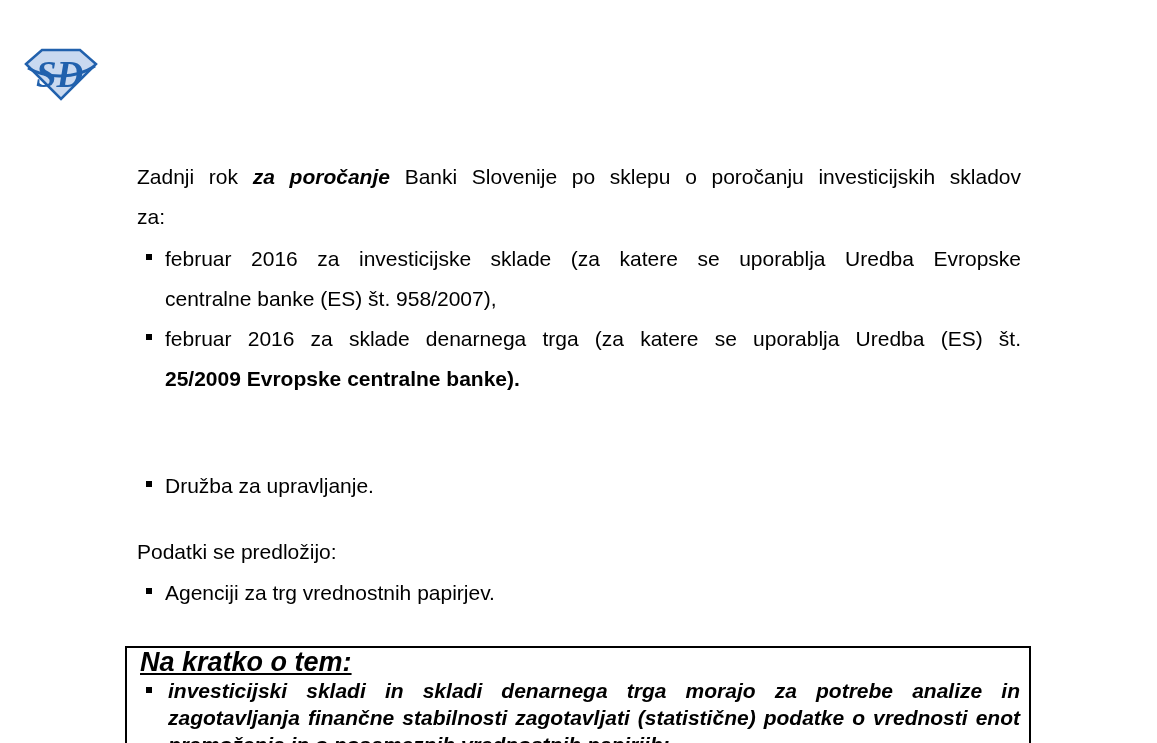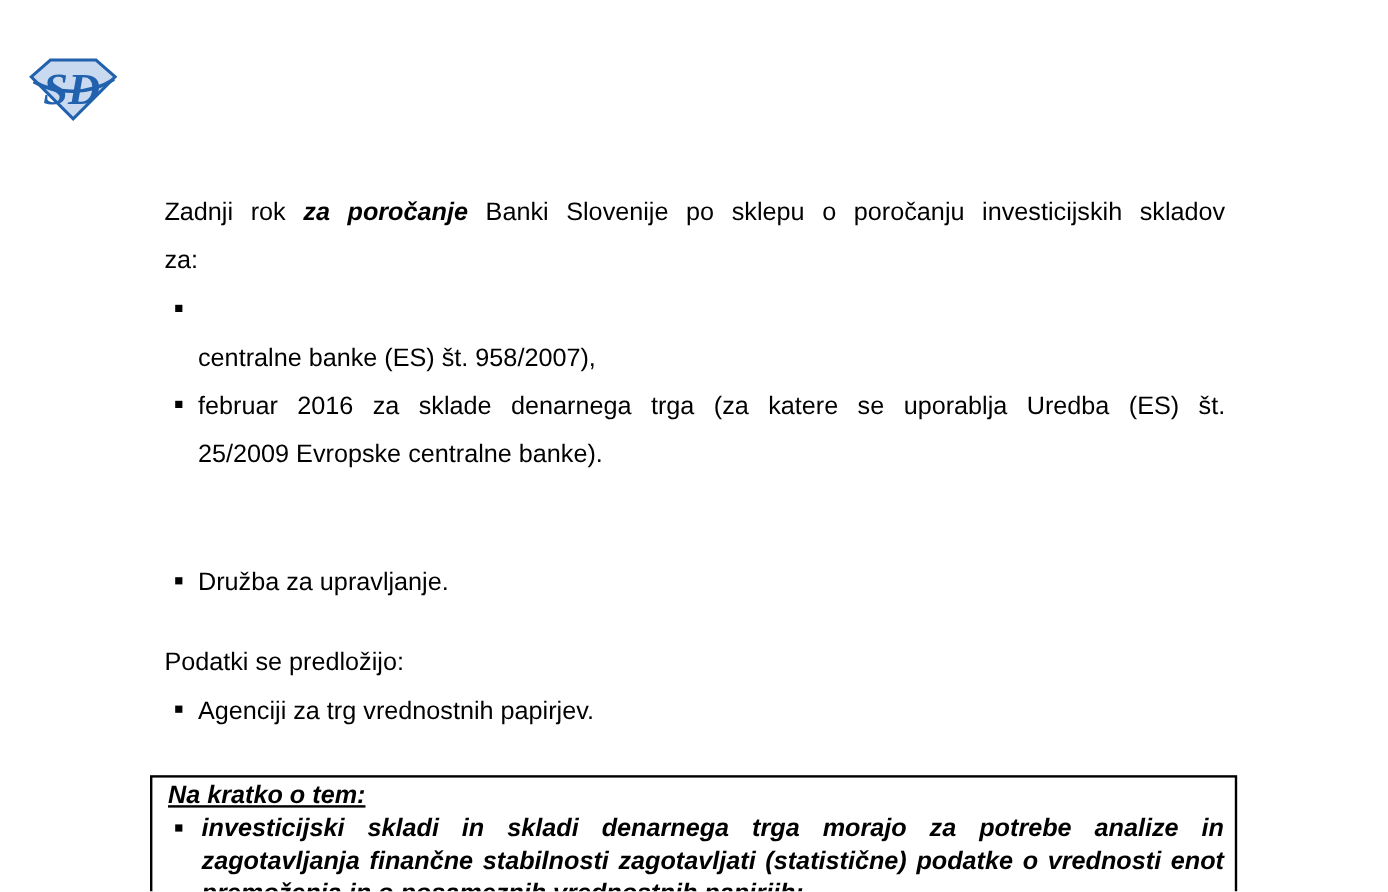--- a/index.html
+++ b/index.html
@@ -55,21 +55,21 @@
     top: 646px;
     width: 906px;
     height: 130px;
     border: 2px solid #000000;
     box-sizing: border-box;
   }
   .box-title {
     position: absolute;
     left: 140px;
     top: 650px;
-    font-size: 21px;
+    font-size: 27px;
     line-height: 25px;
     font-style: italic;
     font-weight: bold;
     text-decoration: underline;
   }
   .box-line {
     position: absolute;
     left: 168px;
     width: 852px;
     font-size: 21px;
@@ -93,25 +93,26 @@
   </div>
 
   <div class="tline jl" style="top:164px;">
     <span>Zadnji rok</span>
     <b>za poročanje</b>
     <span>Banki Slovenije po sklepu o poročanju investicijskih skladov</span>
   </div>
   <div class="tline" style="top:204px;">za:</div>
 
   <div class="bullet-sq" style="top:254px;"></div>
+  <div class="bline jl" style="top:246px;">februar 2016 za investicijske sklade (za katere se uporablja Uredba Evropske</div>
   <div class="bline" style="top:286px;">centralne banke (ES) št. 958/2007),</div>
 
   <div class="bullet-sq" style="top:334px;"></div>
   <div class="bline jl" style="top:326px;">februar 2016 za sklade denarnega trga (za katere se uporablja Uredba (ES) št.</div>
-  <div class="bline" style="top:366px;">25/2009 Evropske centralne banke).</div>
+  <div class="bline" style="top:366px;font-weight:bold;">25/2009 Evropske centralne banke).</div>
 
   <div class="bullet-sq" style="top:481px;"></div>
   <div class="bline" style="top:473px;">Družba za upravljanje.</div>
 
   <div class="tline" style="top:539px;">Podatki se predložijo:</div>
   <div class="bullet-sq" style="top:588px;"></div>
   <div class="bline" style="top:580px;">Agenciji za trg vrednostnih papirjev.</div>
 
   <div class="box-rect"></div>
   <div class="box-title">Na kratko o tem:</div>

